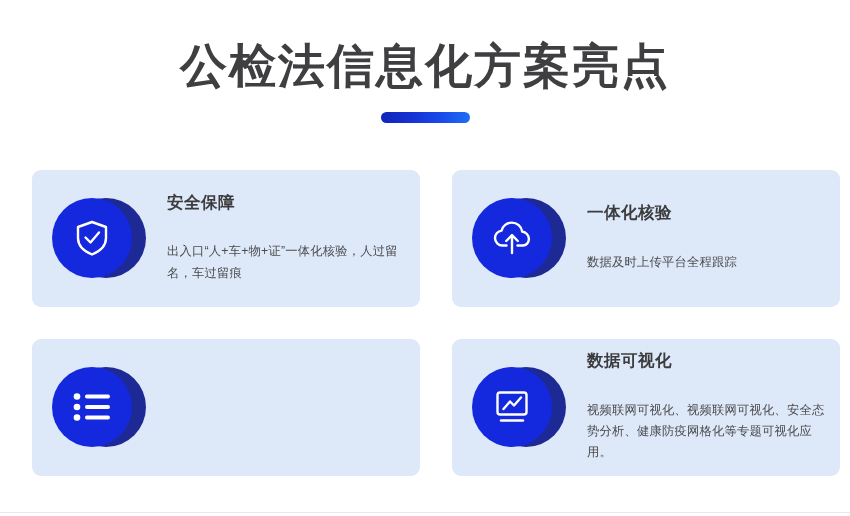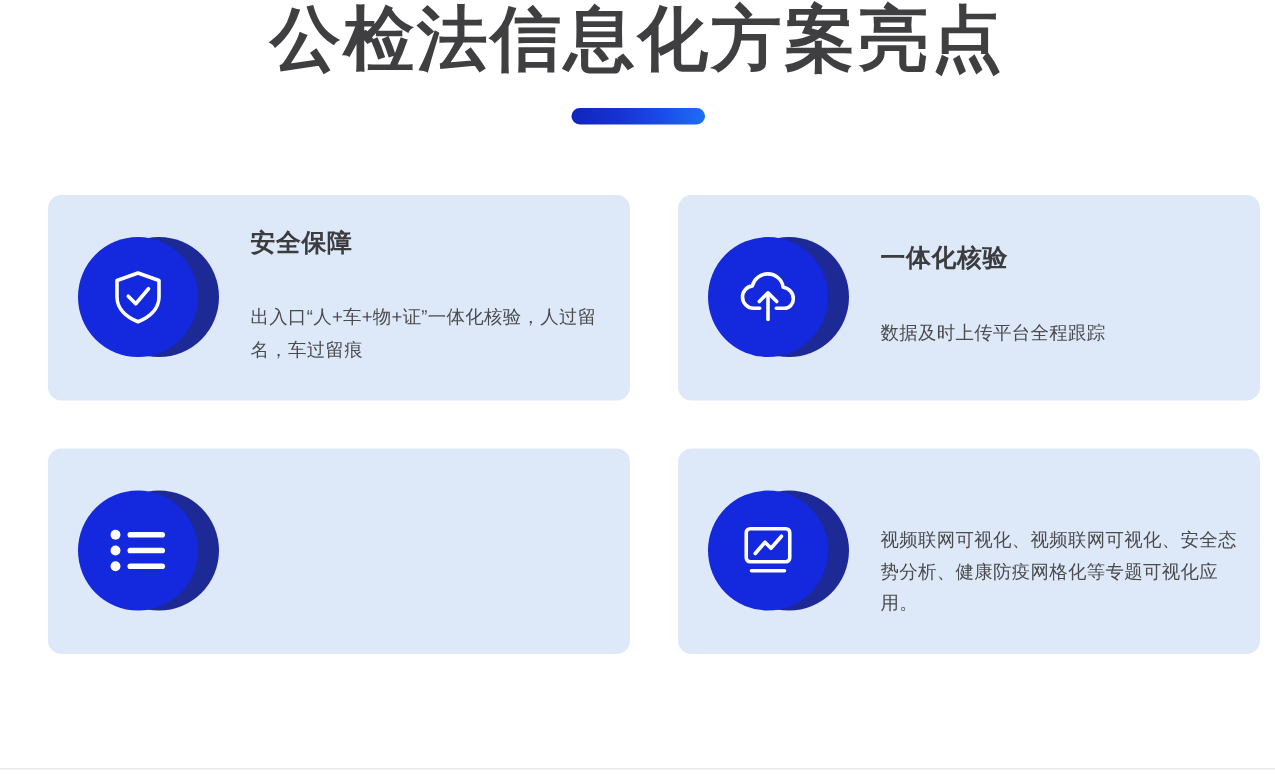--- a/index.html
+++ b/index.html
@@ -11,20 +11,21 @@
   }
 
   body {
     background: #ffffff;
     font-family: "Liberation Sans", "DejaVu Sans", sans-serif;
     position: relative;
   }
 
   
   .header {
+    padding-top: 40px;
     text-align: center;
   }
 
   .page-title {
     font-size: 47px;
     font-weight: bold;
     color: #3f3f41;
     letter-spacing: 2px;
     line-height: 1.1;
     white-space: nowrap;
@@ -211,19 +212,20 @@
         <span>
           <svg width="38" height="34" viewBox="0 0 38 34" fill="none" stroke="#ffffff" stroke-width="2.4" stroke-linecap="round" stroke-linejoin="round">
             <rect x="4.5" y="2.5" width="29" height="22" rx="2.6"></rect>
             <path d="M10.5 19 L17 11.5 L21 15.5 L28 7.5"></path>
             <path d="M8 30.5 H30"></path>
           </svg>
         </span>
       </div>
     </div>
     <div class="card-text">
+      <div class="card-heading">数据可视化</div>
       <div class="card-body">视频联网可视化、视频联网可视化、安全态势分析、健康防疫网格化等专题可视化应用。</div>
     </div>
   </div>
 
 </div>
 
 <div class="bottom-divider"></div>
 
 </body></html>

